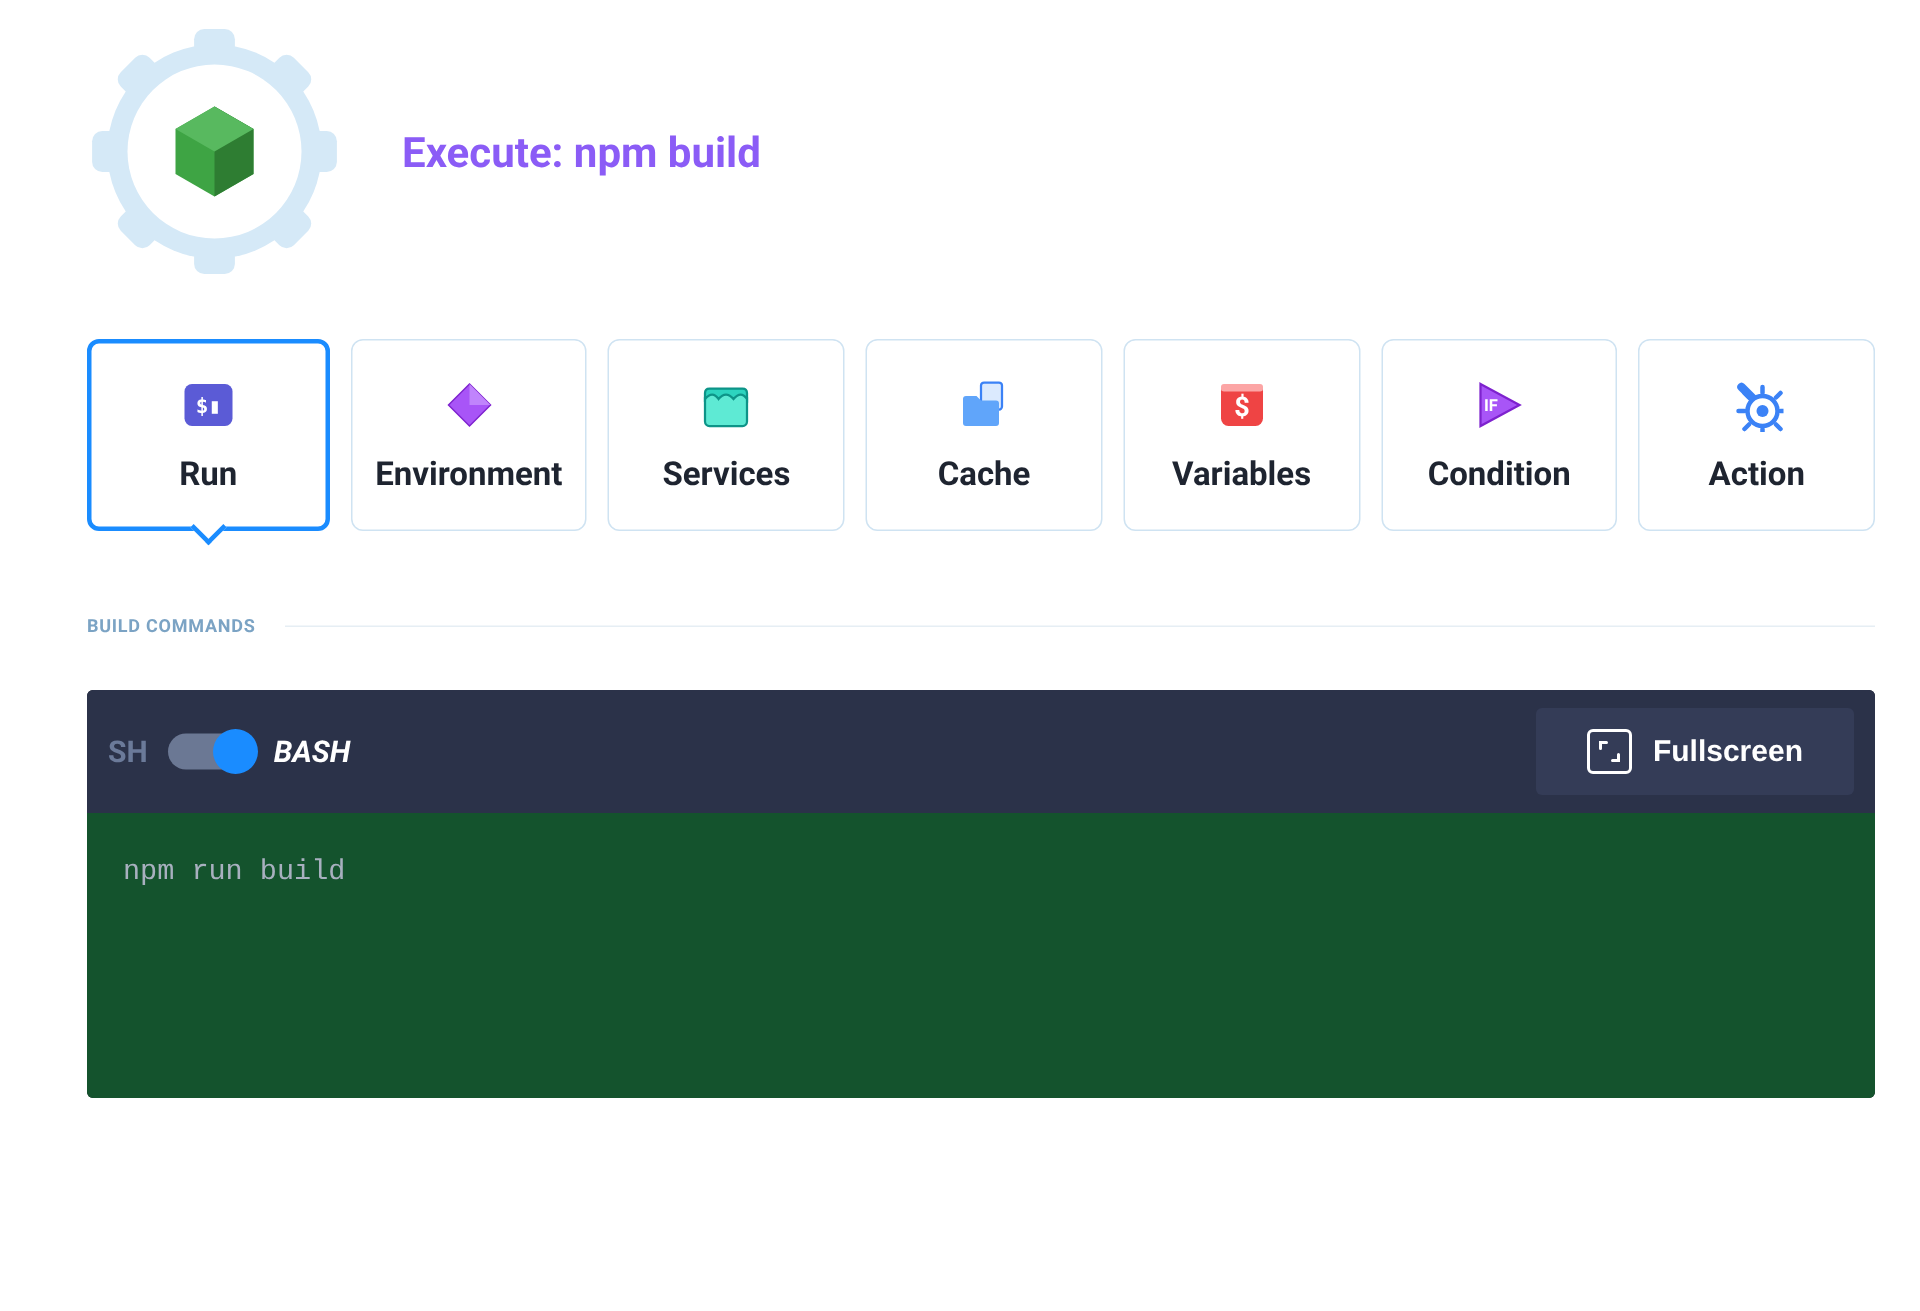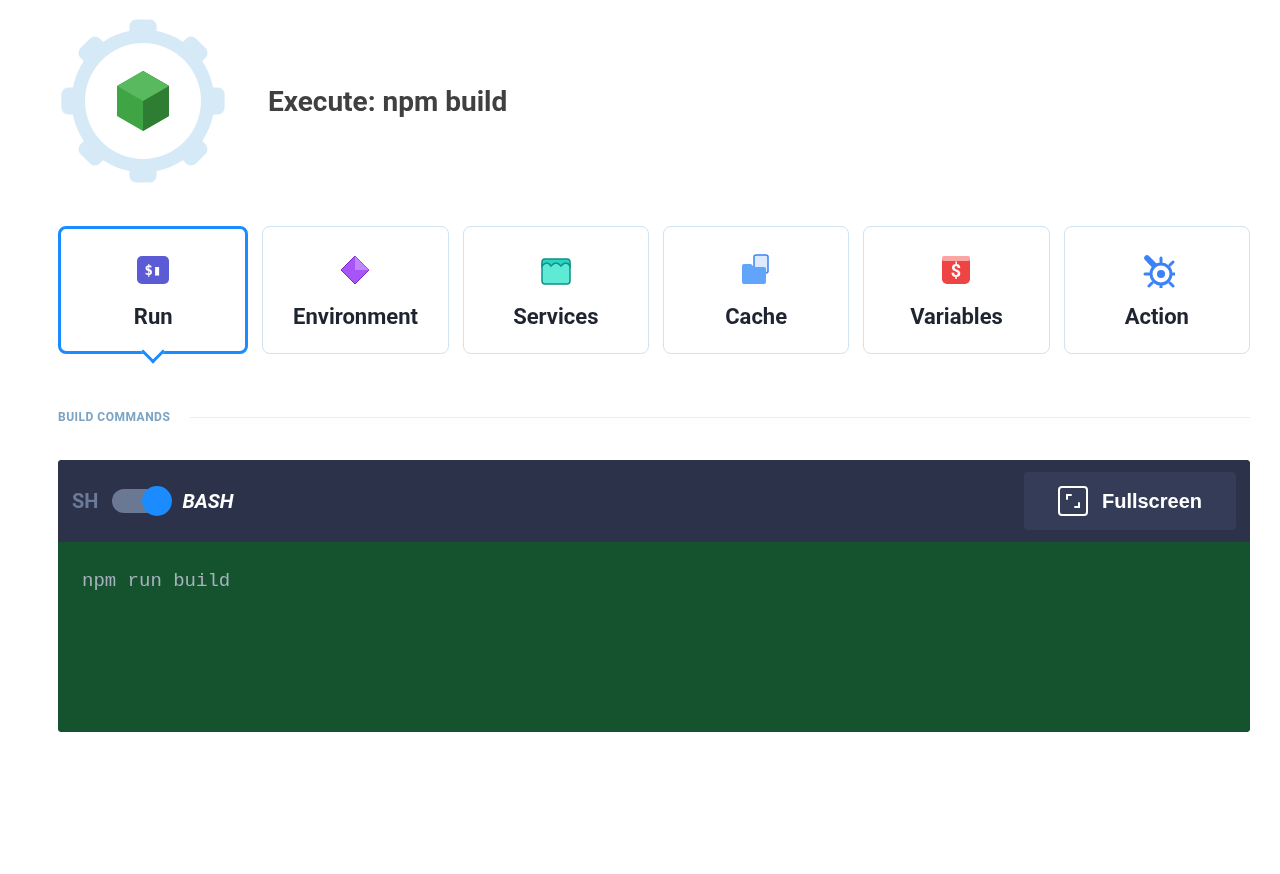--- a/index.html
+++ b/index.html
@@ -11,21 +11,21 @@
   height: 874px;
   overflow: hidden;
 }
 .container { padding: 16px 30px 0 58px; }
 
 
 .header { display: flex; align-items: center; gap: 40px; margin-bottom: 40px; }
 .gear-wrap { width: 170px; height: 170px; display:flex; align-items:center; justify-content:center; position:relative; }
 .gear-svg { width: 170px; height: 170px; position:absolute; top:0; left:0; }
 .white-circle { width: 116px; height:116px; border-radius:50%; background:#fff; position:relative; z-index:2; display:flex; align-items:center; justify-content:center; }
-.title { font-size: 28px; font-weight: 700; color:#404040; }
+.title { font-size: 28px; font-weight: 700; color:#8b5cf6; }
 
 
 .tabs { display:flex; gap:14px; margin-bottom: 56px; }
 .tab {
   flex:1;
   min-height: 128px;
   border: 1px solid #cfe3f2;
   border-radius: 8px;
   background:#fff;
   display:flex;
@@ -164,20 +164,29 @@
             <rect x="4" y="4" width="28" height="28" rx="5" fill="#ef4444"></rect>
             <rect x="4" y="4" width="28" height="5" rx="2" fill="#fca5a5"></rect>
             <text x="18" y="25" text-anchor="middle" font-size="18" fill="white" font-weight="bold">$</text>
           </svg>
       </div>
       <span class="tab-label">Variables</span>
     </div>
     <div class="tab">
       <div class="tab-icon">
         <svg width="36" height="36" viewBox="0 0 36 36">
+            <polygon points="6,4 32,18 6,32" fill="#a855f7" stroke="#7e22ce" stroke-width="1.5"></polygon>
+            <text x="13" y="22" text-anchor="middle" font-size="11" fill="white" font-weight="bold">IF</text>
+          </svg>
+      </div>
+      <span class="tab-label">Condition</span>
+    </div>
+    <div class="tab">
+      <div class="tab-icon">
+        <svg width="36" height="36" viewBox="0 0 36 36">
           <circle cx="22" cy="22" r="10" fill="none" stroke="#3b82f6" stroke-width="3"></circle>
           <circle cx="22" cy="22" r="4" fill="#3b82f6"></circle>
           <path d="M22 10 L22 6 M22 34 L22 38 M10 22 L6 22 M34 22 L38 22 M13 13 L10 10 M31 31 L34 34 M13 31 L10 34 M31 13 L34 10" stroke="#3b82f6" stroke-width="3" stroke-linecap="round"></path>
           <path d="M6 8 Q 4 6 6 4 Q 8 2 10 4 L 18 12 L 14 16 Z" fill="#3b82f6"></path>
         </svg>
       </div>
       <span class="tab-label">Action</span>
     </div>
   </div>
 

